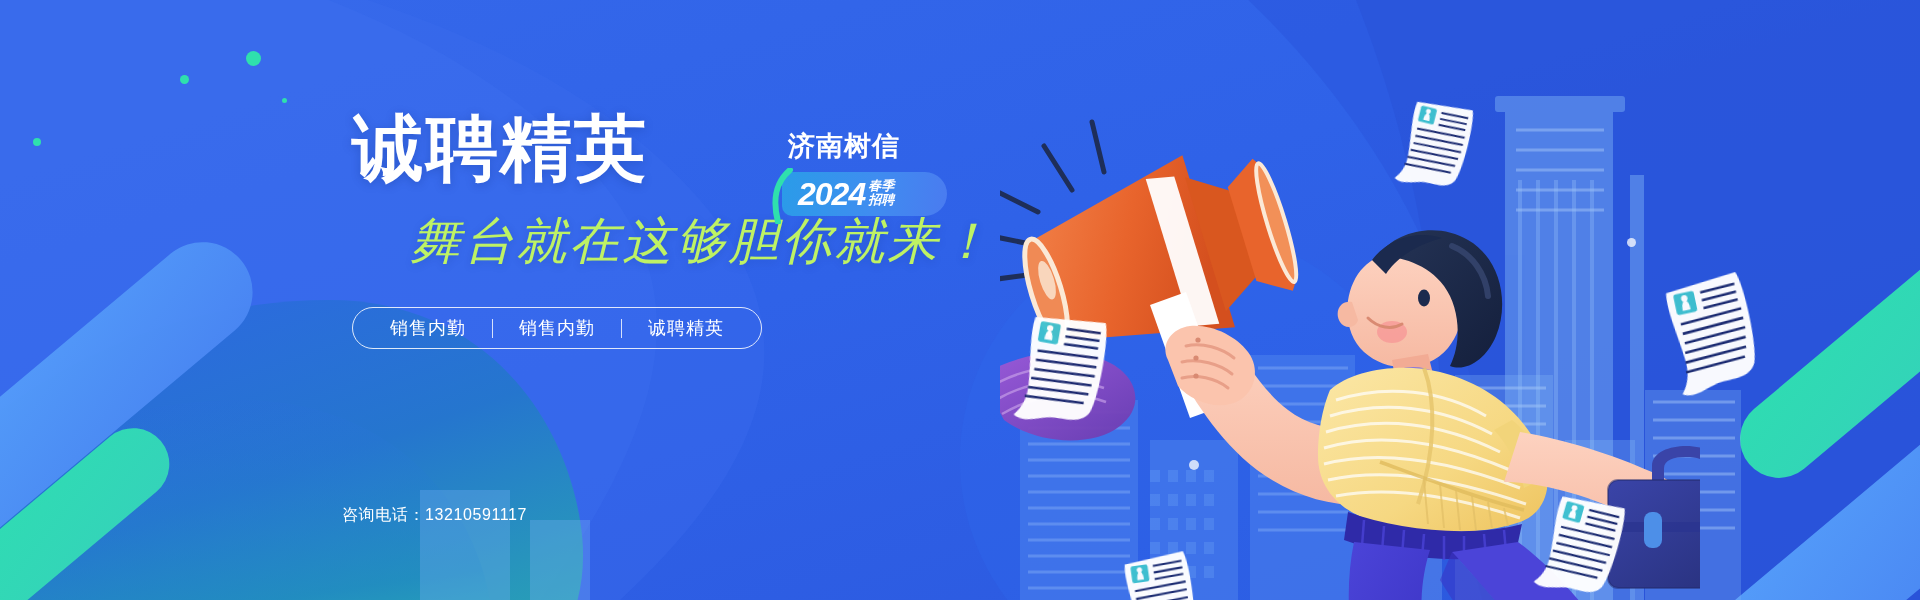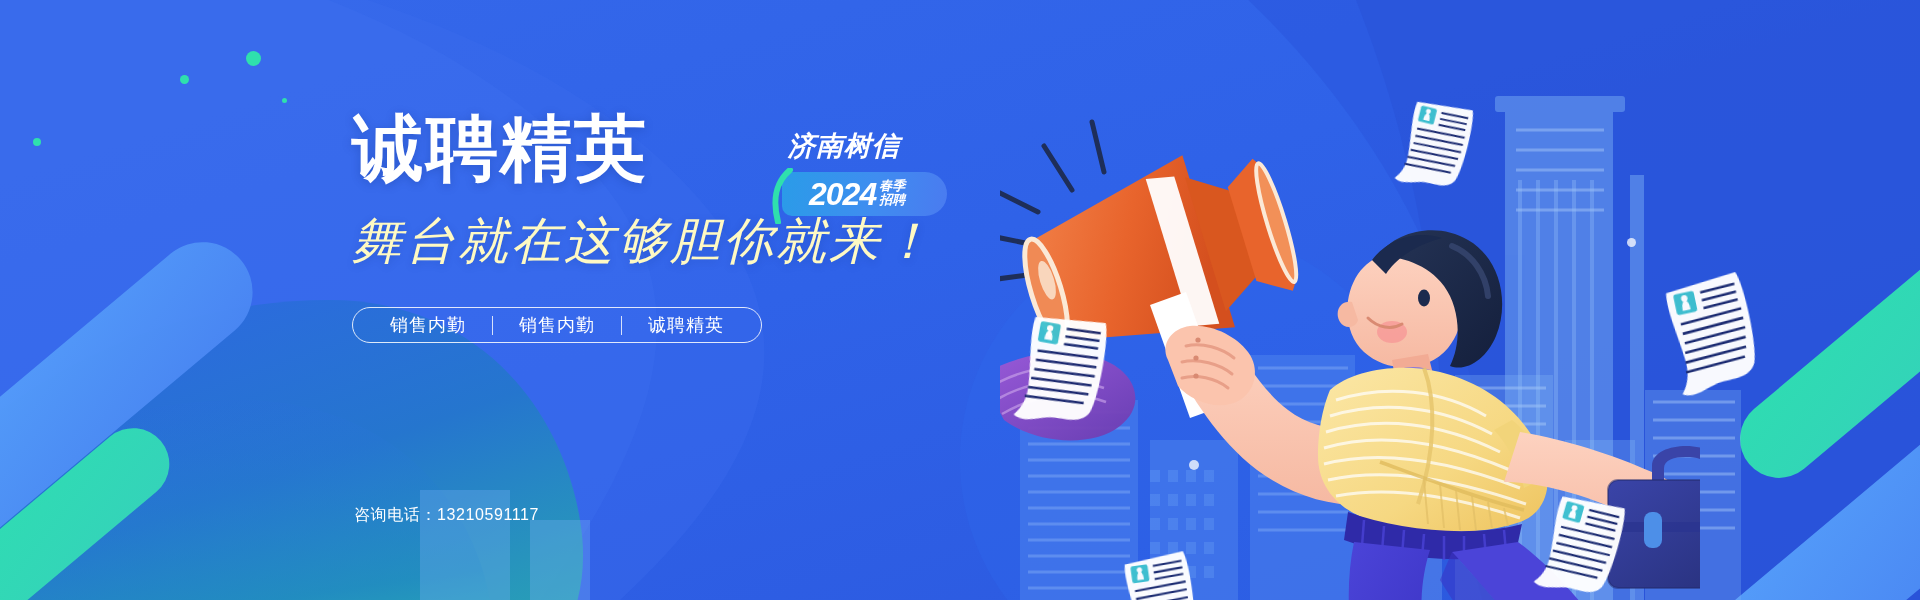--- a/index.html
+++ b/index.html
@@ -42,36 +42,35 @@
   }
 
   .badge-group {
     position:absolute;
     left:770px; top:128px;
     width:200px;
     z-index:45;
   }
   .brand-name {
     font-size:27px;
-    font-style:italic;
     font-weight:bold;
     color:#ffffff;
     letter-spacing:1px;
     white-space:nowrap;
     margin-left:18px;
   }
   .year-pill {
     position:relative;
     margin-top:8px;
     margin-left:12px;
     width:165px; height:44px;
     background:linear-gradient(100deg,#2a9ce8 0%,#3f8df0 55%,#4a7bf0 100%);
     border-radius:10px 22px 22px 10px;
     display:flex; align-items:center;
-    padding-left:27px;
+    padding-left:16px;
   }
   .year-num {
     font-size:32px; font-weight:bold; font-style:italic;
     color:#ffffff; letter-spacing:-1px; line-height:1;
   }
   .season-2 {
     display:flex; flex-direction:column;
     font-size:13px; font-weight:bold; font-style:italic;
     color:#ffffff; line-height:1.05;
     margin-left:3px; margin-top:-2px;
@@ -80,46 +79,47 @@
     position:absolute;
     left:-14px; top:-4px;
     width:30px; height:56px;
   }
 
   .subhead {
     margin-top:24px;
     font-size:50px;
     font-style:italic;
     font-weight:300;
-    color:#fef9c3;
+    color:#bef264;
     letter-spacing:3px;
     white-space:nowrap;
     text-shadow:0 2px 8px rgba(10,40,120,.2);
+    text-align:center;
   }
 
   .tags-pill {
     margin-top:32px;
-    width:410px; height:36px;
+    width:410px; height:42px;
     border:1.6px solid rgba(255,255,255,.85);
     border-radius:21px;
     display:flex; align-items:center; justify-content:center;
     gap:4px;
   }
   .tag {
     font-size:18px; color:#ffffff;
     padding:0 22px; letter-spacing:1px; white-space:nowrap;
   }
   .tag-sep {
     width:1px; height:19px;
     background:rgba(255,255,255,.8);
   }
 
   .contact-row {
     position:absolute;
-    left:354px; top:505px;
+    left:342px; top:505px;
     display:flex; align-items:flex-end; gap:32px;
     z-index:40;
   }
   .contact-item {
     font-size:16px; color:#ffffff; letter-spacing:.6px; white-space:nowrap;
   }
 
   
   .illo { position:absolute; left:1000px; top:60px; width:700px; height:540px; z-index:30; }
   .papers { position:absolute; inset:0; z-index:35; pointer-events:none; }

